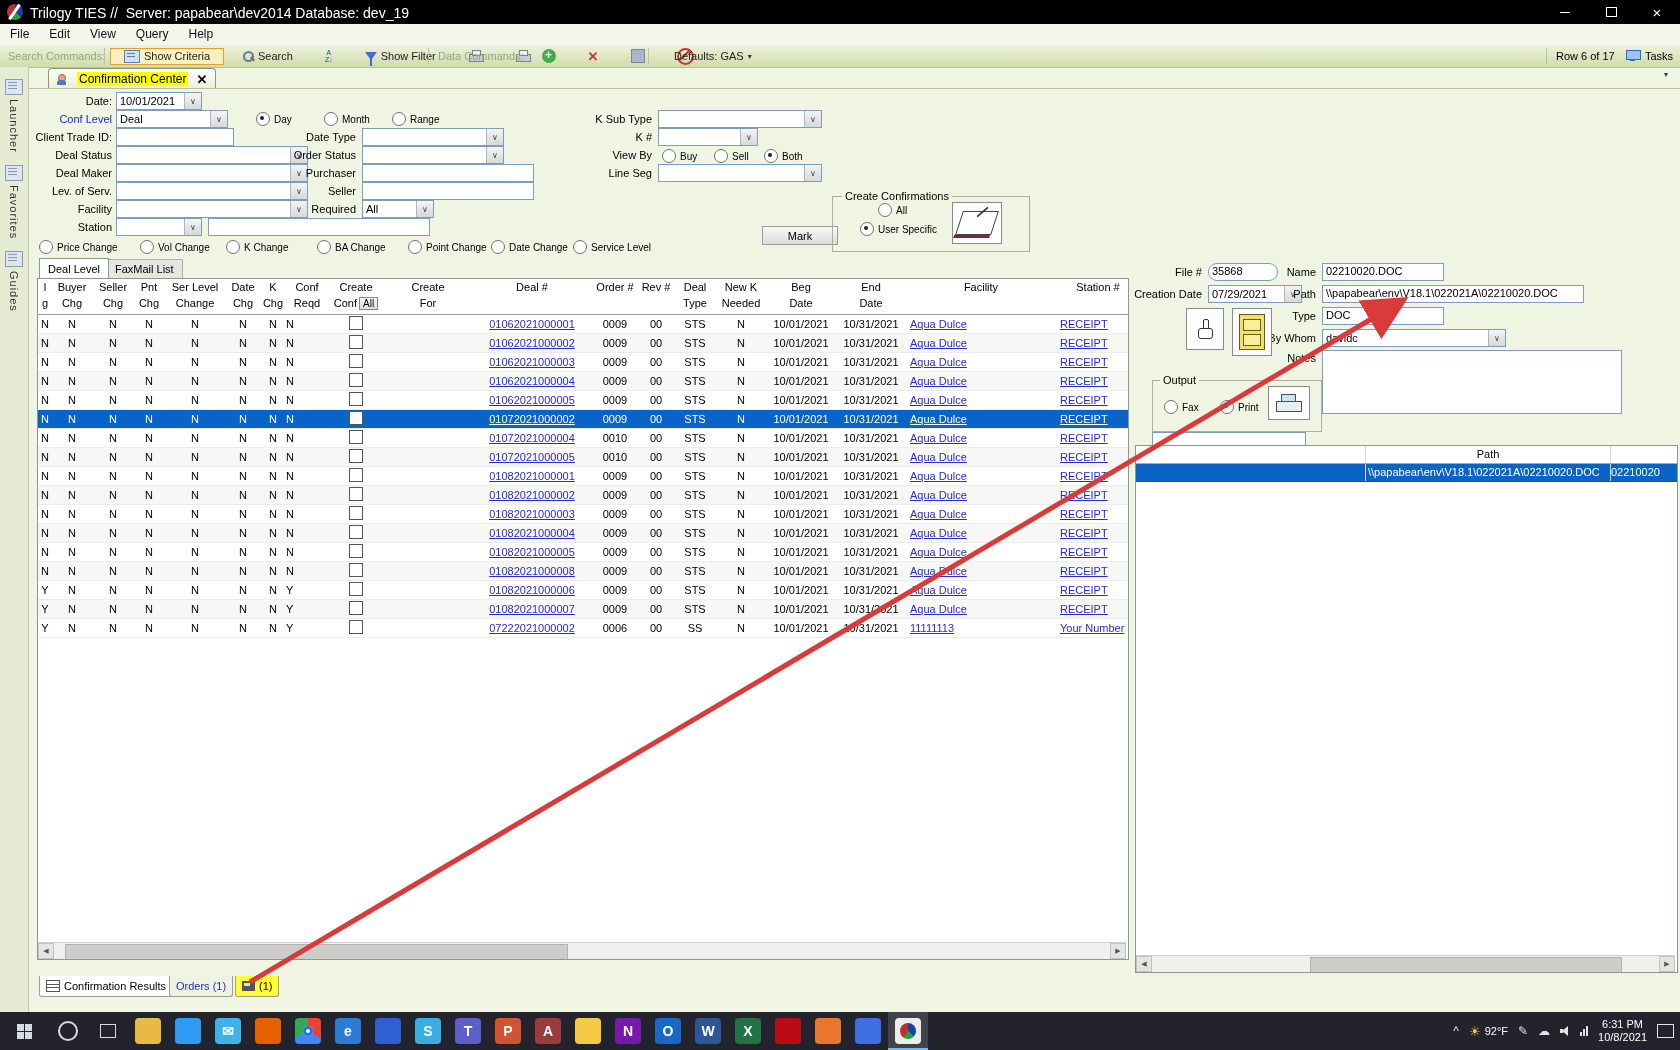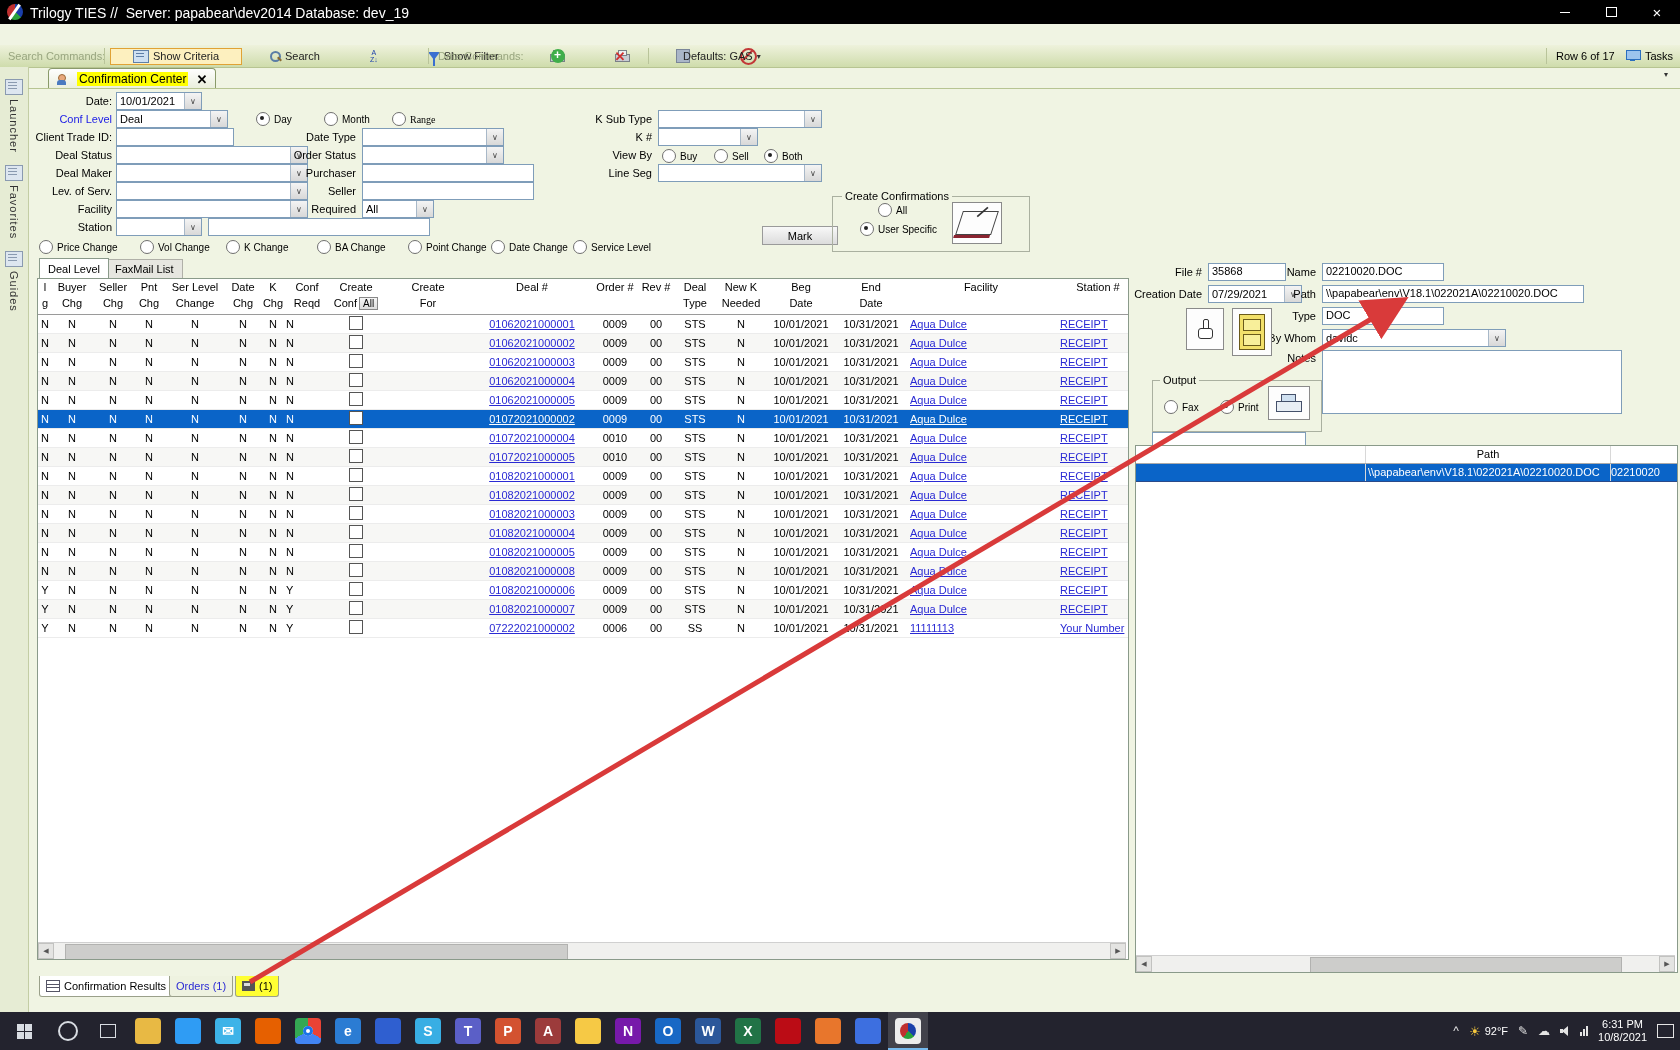--- a/index.html
+++ b/index.html
@@ -19,21 +19,21 @@
   .wb-close{font-size:15px;line-height:15px;}
 
   
   #menubar{position:absolute;left:0;top:24px;width:1680px;height:21px;background:#f4f6ee;border-bottom:1px solid #e0e4d4;}
   .menu-item{display:inline-block;padding:3px 10px;font-size:12px;color:#111;}
   #toolbar{position:absolute;left:0;top:45px;width:1680px;height:22px;
     background:linear-gradient(#eef2dc,#cfdcac);border-bottom:1px solid #b7c492;font-size:11px;}
   .tb{position:absolute;top:0;height:22px;display:flex;align-items:center;gap:4px;white-space:nowrap;}
   .tb-dim{color:#98a57f;}
   .tb-sep{position:absolute;top:3px;width:1px;height:16px;background:#b9c49a;}
-  .tb-btn{display:flex;align-items:center;gap:4px;padding:1px 22px;border:1px solid transparent;color:#222;}
+  .tb-btn{display:flex;align-items:center;gap:4px;padding:1px 13px;border:1px solid transparent;color:#222;}
   .tb-btn.active{background:#fdf0bf;border-color:#e0a235;}
   .ic-form{width:14px;height:11px;background:#cfe0f2;border:1px solid #5f7fa8;position:relative;}
   .ic-form::after{content:"";position:absolute;left:2px;top:2px;width:8px;height:1px;background:#5f7fa8;box-shadow:0 3px 0 #5f7fa8;}
   .ic-mag{width:12px;height:12px;position:relative;}
   .ic-mag::before{content:"";position:absolute;left:1px;top:1px;width:7px;height:7px;border:2px solid #5a7da5;border-radius:50%;}
   .ic-mag::after{content:"";position:absolute;left:8px;top:8px;width:5px;height:2px;background:#8a6a30;transform:rotate(45deg);}
   .ic-sort{font-size:7px;line-height:7px;color:#1a3faa;text-align:center;}
   .ic-funnel{width:0;height:0;border-left:6px solid transparent;border-right:6px solid transparent;border-top:8px solid #3a6fd0;position:relative;}
   .ic-funnel::after{content:"";position:absolute;left:-1px;top:-2px;width:2px;height:8px;background:#3a6fd0;}
   .ic-print{width:15px;height:12px;position:relative;}
@@ -192,20 +192,23 @@
 <div id="screen">
 
   <div id="titlebar">
     <span class="tri-logo"></span>
     <span class="title">Trilogy TIES //  Server: papabear\dev2014 Database: dev_19</span>
     <div class="winbtn wb-min" style="left:1542px;"></div>
     <div class="winbtn wb-restore" style="left:1588px;"></div>
     <div class="winbtn wb-close" style="left:1634px;">×</div>
   </div>
 
+  <div id="menubar">
+    
+  <span class="menu-item">File</span><span class="menu-item">Edit</span><span class="menu-item">View</span><span class="menu-item">Query</span><span class="menu-item">Help</span></div>
 
   <div id="toolbar">
     <div class="tb" style="left:8px;">
         <span class="tb-dim">Search Commands:</span>
       </div>
     <div class="tb-sep" style="left:104px;"></div>
     <div class="tb" style="left:110px;">
       <span class="tb-btn active">
         <span class="ic-form"></span>
         <span>Show Criteria</span>
@@ -299,21 +302,21 @@
       <span class="arr"></span>
   </div>
   <span class="rpair" style="left:256px;top:112px;">
       <span class="radio on"></span>
       <span>Day</span>
     </span>
   <span class="rpair" style="left:324px;top:112px;">
       <span class="radio"></span>
       <span>Month</span>
     </span>
-  <span class="rpair" style="left:392px;top:112px;font-family:Liberation Serif, serif;">
+  <span class="rpair" style="left:392px;top:112px;">
       <span class="radio"></span>
       <span>Range</span>
     </span>
 
   <span class="lbl" style="left:20px;top:131px;width:92px;">Client Trade ID:</span>
   <div class="field" style="left:116px;top:128px;width:118px;"></div>
 
   <span class="lbl" style="left:20px;top:149px;width:92px;">Deal Status</span>
   <div class="field combo" style="left:116px;top:146px;width:192px;">
     <span class="cv"></span>
@@ -920,21 +923,21 @@
         </div>
       </div>
     <div class="hscroll" style="left:0;bottom:0;width:1088px;">
       <span class="sarr l"></span>
       <span class="sthumb" style="left:27px;width:501px;"></span>
       <span class="sarr r" style="position:absolute;right:0;"></span>
     </div>
   </div>
 
   <span class="lbl" style="left:1130px;top:266px;width:72px;">File #</span>
-  <div class="field" style="left:1208px;top:263px;width:78px;">35868</div>
+  <div class="field" style="left:1208px;top:263px;width:70px;border-radius:9px;">35868</div>
   <span class="lbl" style="left:1266px;top:266px;width:50px;">Name</span>
   <div class="field" style="left:1322px;top:263px;width:122px;">02210020.DOC</div>
   <span class="lbl" style="left:1116px;top:288px;width:86px;">Creation Date</span>
   <div class="field combo" style="left:1208px;top:285px;width:94px;">
     <span class="cv">07/29/2021</span>
       <span class="arr"></span>
   </div>
   <span class="lbl" style="left:1266px;top:288px;width:50px;">Path</span>
   <div class="field" style="left:1322px;top:285px;width:262px;">\\papabear\env\V18.1\022021A\02210020.DOC</div>
   <span class="lbl" style="left:1266px;top:310px;width:50px;">Type</span>

